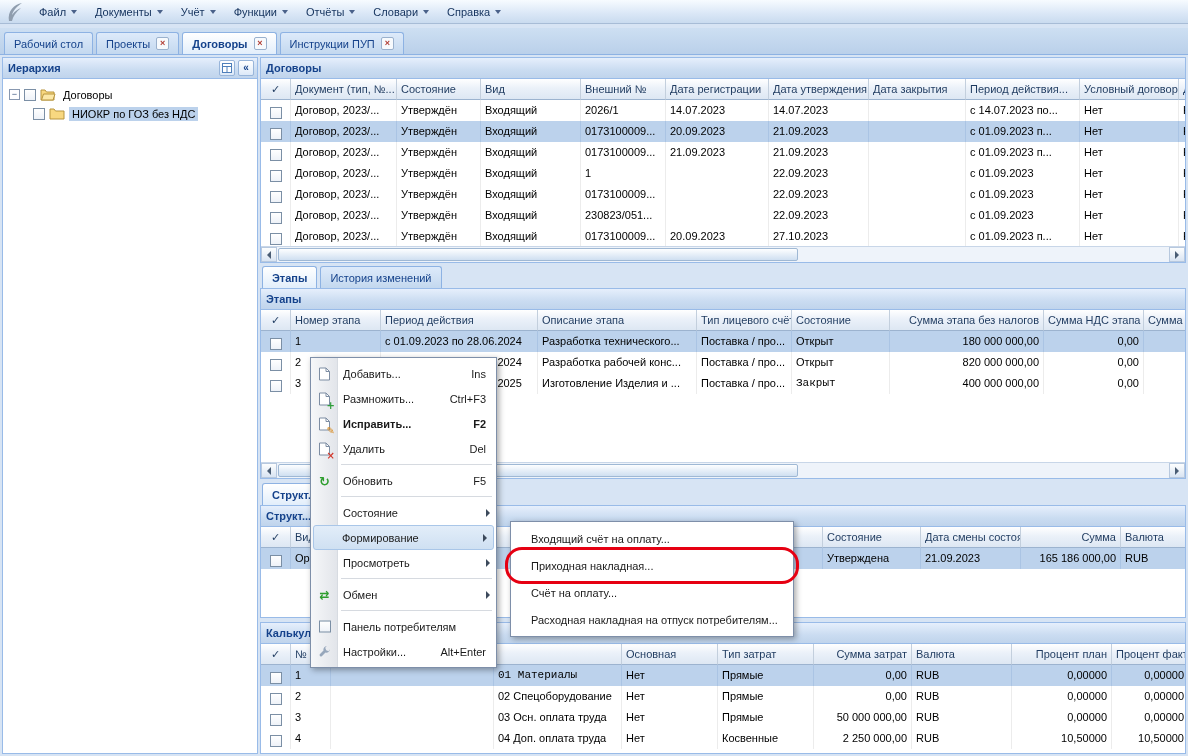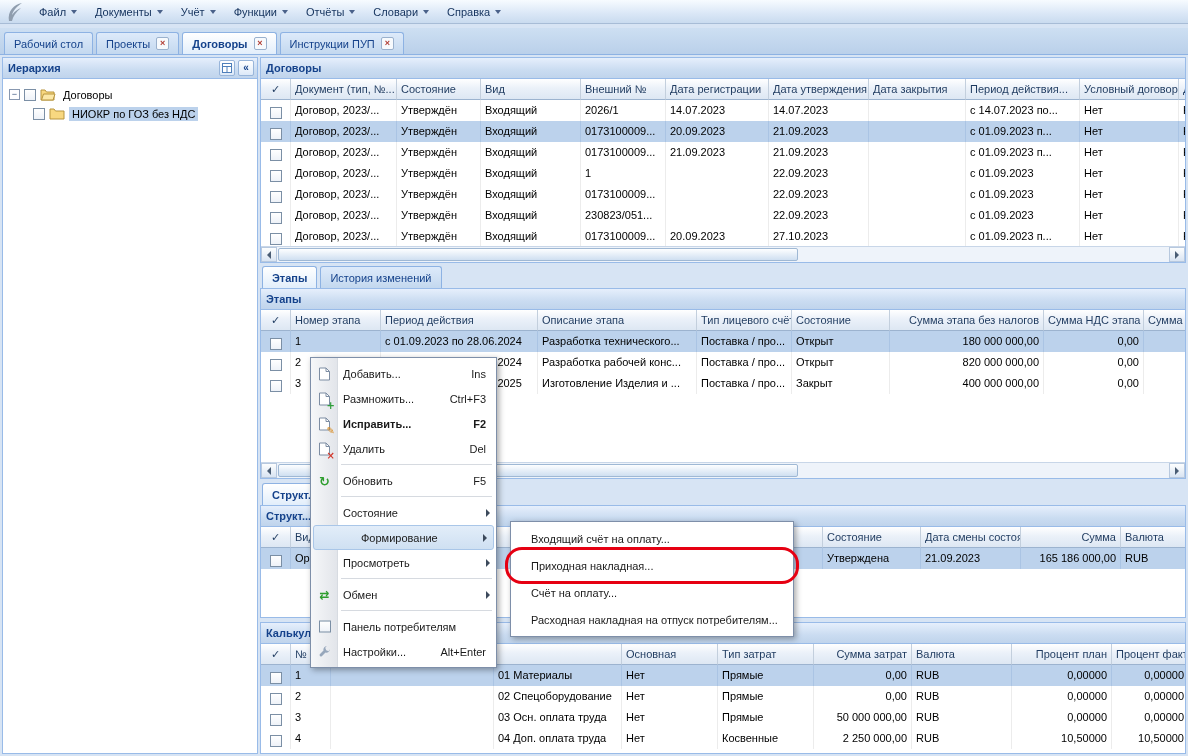--- a/index.html
+++ b/index.html
@@ -74,21 +74,21 @@
 
   
   .cmenu{position:absolute;background:#fff;border:1px solid #7e8fa9;box-shadow:2px 2px 6px rgba(0,0,0,.35);
     padding:3px 0;box-sizing:border-box;}
   .cmenu.with-strip::before{content:"";position:absolute;left:0;top:0;bottom:0;width:26px;
     background:linear-gradient(to right,#f6f7f9,#e2e5ea);border-right:1px solid #d7dbe1;}
   .m-item{position:relative;height:25px;box-sizing:border-box;display:flex;align-items:center;
     padding:0 10px 0 32px;white-space:nowrap;color:#1a1a1a;z-index:1;}
   .cmenu.sub .m-item{height:27px;padding-left:20px;}
   .m-item.bold{font-weight:bold;}
-  .m-item.hl{background:linear-gradient(#e2edf9,#cfe0f2);border:1px solid #a9c6e8;border-radius:3px;margin:0 2px;padding-left:47px;}
+  .m-item.hl{background:linear-gradient(#e2edf9,#cfe0f2);border:1px solid #a9c6e8;border-radius:3px;margin:0 2px;padding-left:28px;}
   .m-icon{position:absolute;left:5px;top:50%;transform:translateY(-50%);width:17px;height:17px;
     display:flex;align-items:center;justify-content:center;}
   .m-item.hl .m-icon{left:3px;}
   .m-label{overflow:hidden;}
   .sc{margin-left:auto;padding-left:18px;}
   .sub-arrow{position:absolute;right:6px;top:50%;transform:translateY(-50%);width:0;height:0;
     border-left:4px solid #3c4a5c;border-top:4px solid transparent;border-bottom:4px solid transparent;}
   .m-sep{height:1px;margin:3px 4px 3px 30px;background:#d6dae0;}
   .pg{position:relative;display:inline-block;width:13px;height:15px;}
   .ov{position:absolute;right:-4px;bottom:-4px;font-size:10px;font-weight:bold;line-height:1;font-family:"DejaVu Sans",sans-serif;}
@@ -360,21 +360,21 @@
           <div class="g-cell c-right" style="width: 154px;">820 000 000,00</div>
           <div class="g-cell c-right" style="width: 100px;">0,00</div>
           <div class="g-cell" style="width: 80px;"></div>
         </div>
         <div class="g-row">
           <div class="g-cell c-center" style="width: 30px;"><span class="cb"></span></div>
           <div class="g-cell" style="width: 90px;">3</div>
           <div class="g-cell" style="width: 157px;">с 29.12.2024 по 28.06.2025</div>
           <div class="g-cell" style="width: 159px;">Изготовление Изделия и ...</div>
           <div class="g-cell" style="width: 95px;">Поставка / про...</div>
-          <div class="g-cell" style="width: 98px;">Закрыт</div>
+          <div class="g-cell" style="width: 98px; font-family: Liberation Mono, monospace;">Закрыт</div>
           <div class="g-cell c-right" style="width: 154px;">400 000 000,00</div>
           <div class="g-cell c-right" style="width: 100px;">0,00</div>
           <div class="g-cell" style="width: 80px;"></div>
         </div>
       </div>
     <div class="hscroll">
       <span class="sb-btn">
           <span class="tri-l"></span>
         </span>
       <span class="sb-track">
@@ -426,21 +426,21 @@
           <div class="g-cell" style="width: 96px;">Тип затрат</div>
           <div class="g-cell c-right" style="width: 98px;">Сумма затрат</div>
           <div class="g-cell" style="width: 100px;">Валюта</div>
           <div class="g-cell c-right" style="width: 100px;">Процент план</div>
           <div class="g-cell c-right" style="width: 77px;">Процент факт</div>
         </div>
         <div class="g-row sel">
           <div class="g-cell c-center" style="width: 30px;"><span class="cb"></span></div>
           <div class="g-cell" style="width: 40px;">1</div>
           <div class="g-cell" style="width: 163px;"></div>
-          <div class="g-cell" style="width: 128px;">01 Материалы</div>
+          <div class="g-cell" style="width: 128px; font-family: Liberation Mono, monospace;">01 Материалы</div>
           <div class="g-cell" style="width: 96px;">Нет</div>
           <div class="g-cell" style="width: 96px;">Прямые</div>
           <div class="g-cell c-right" style="width: 98px;">0,00</div>
           <div class="g-cell" style="width: 100px;">RUB</div>
           <div class="g-cell c-right" style="width: 100px;">0,00000</div>
           <div class="g-cell c-right" style="width: 77px;">0,00000</div>
         </div>
         <div class="g-row">
           <div class="g-cell c-center" style="width: 30px;"><span class="cb"></span></div>
           <div class="g-cell" style="width: 40px;">2</div>

